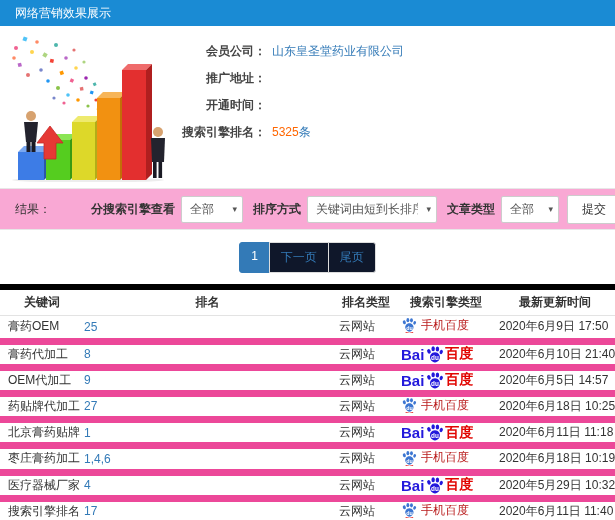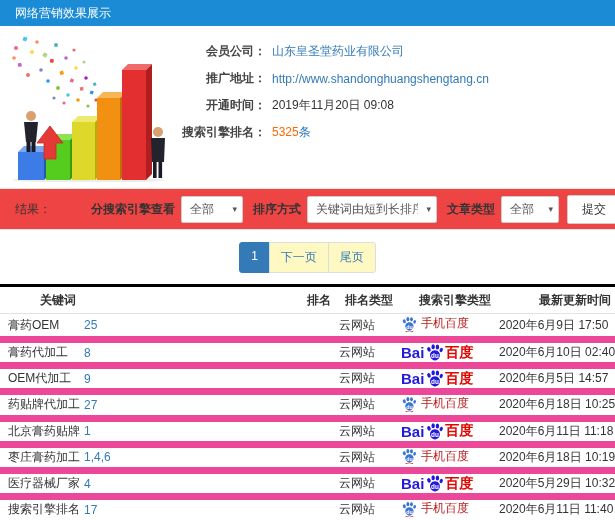--- a/index.html
+++ b/index.html
@@ -18,21 +18,21 @@
   .top-section { position:relative; height:162px; background:#fff; }
   .illustration { position:absolute; left:6px; top:4px; }
   .info-rows { position:absolute; left:16px; top:12px; width:100%; }
   .info-row { display:flex; align-items:center; height:27px; }
   .info-label { width:250px; text-align:right; font-weight:bold; color:#444; }
   .info-value { margin-left:6px; }
   .link { color:#337ab7; text-decoration:none; cursor:pointer; }
   .hl-num { color:#ff6600; }
   
   .filter-bar {
-    height:42px; background:#ef4444;
+    height:42px; background:#f9a8d4;
     border-top:1px solid #e7e7e7; border-bottom:1px solid #e7e7e7;
     display:flex; align-items:center; padding-left:15px;
     white-space:nowrap; overflow:hidden;
   }
   .filter-group { margin-left:auto; display:flex; align-items:center; }
   .f-label { font-weight:bold; color:#333; margin:0 6px 0 10px; }
   .select { position:relative; display:inline-block; }
   .select::after {
     content:"▾"; position:absolute; right:6px; top:50%;
     transform:translateY(-50%); font-size:9px; color:#555; pointer-events:none;
@@ -49,34 +49,34 @@
   .submit-btn {
     margin-left:8px; margin-right:-6px; height:29px; width:54px;
     background:#fff; border:1px solid #ccc; border-radius:2px;
     font-size:12px; color:#333; cursor:pointer; font-family:inherit;
   }
   
   .pagination-wrap { height:54px; display:flex; align-items:center; justify-content:center; }
   .pagination { display:flex; }
   .page-btn {
     min-width:27px; padding:6px 11px; text-align:center;
-    border:1px solid #ddd; background:#fef9c3; color:#337ab7;
+    border:1px solid #ddd; background:#0f172a; color:#337ab7;
     margin-left:-1px; cursor:pointer; font-size:12px;
   }
   .page-btn:first-child { border-radius:3px 0 0 3px; margin-left:0; }
   .page-btn:last-child { border-radius:0 3px 3px 0; }
   .page-btn.active { background:#337ab7; border-color:#337ab7; color:#fff; }
   
   .data-table { width:615px; border-collapse:collapse; table-layout:fixed; }
   .data-table col.c1{width:80px} .data-table col.c2{width:255px}
   .data-table col.c3{width:62px} .data-table col.c4{width:98px}
   .data-table col.c5{width:120px}
   .data-table th {
-    text-align:right; font-weight:bold; color:#333; font-size:12px;
-    height:28px; padding:0 4px; border-top:3px solid #000000;
+    text-align:center; font-weight:bold; color:#333; font-size:12px;
+    height:28px; padding:0 4px; border-top:6px solid #000000;
     border-bottom:1px solid #e3e3e3;
   }
   .data-table td {
     height:26px; padding:0 4px; border-bottom:7px solid #ec4899;
     font-size:12px; color:#333; overflow:hidden; white-space:nowrap;
   }
   .data-table th:first-child, .data-table td:first-child { padding-left:8px; }
   .rank-cell a { color:#337ab7; text-decoration:none; cursor:pointer; }
   
   .baidu-logo { display:inline-flex; align-items:center; font-weight:bold; }
@@ -169,25 +169,23 @@
     </g>
   </svg>
 
   <div class="info-rows">
     <div class="info-row">
       <span class="info-label">会员公司：</span>
       <a class="info-value link">山东皇圣堂药业有限公司</a>
     </div>
     <div class="info-row">
       <span class="info-label">推广地址：</span>
-      <a class="info-value link">http://www.shandonghuangshengtang.cn</a>
     </div>
     <div class="info-row">
       <span class="info-label">开通时间：</span>
-      <span class="info-value">2019年11月20日 09:08</span>
     </div>
     <div class="info-row">
       <span class="info-label">搜索引擎排名：</span>
       <span class="info-value">
         <span class="hl-num">5325</span><span class="link">条</span>
       </span>
     </div>
   </div>
 </div>
 
@@ -276,21 +274,21 @@
           <ellipse cx="10.3" cy="4.8" rx="2.2" ry="3.2" fill="#2319dc"></ellipse>
           <ellipse cx="15.7" cy="5" rx="2.2" ry="3.2" fill="#2319dc"></ellipse>
           <ellipse cx="20.5" cy="8.8" rx="2" ry="2.8" fill="#2319dc" transform="rotate(22 20.5 8.8)"></ellipse>
           <path d="M12.6 9.2 C8 9.2 5.6 13.2 6.6 17 C7.6 20.8 11 22 12.6 22 C14.2 22 17.6 20.8 18.6 17 C19.6 13.2 17.2 9.2 12.6 9.2 Z" fill="#2319dc"></path>
           <text class="du-text" x="12.6" y="19" font-size="8" fill="#ffffff" text-anchor="middle" font-weight="bold" font-family="Liberation Sans, sans-serif">du</text>
         </svg>
         <span class="bd">百度</span>
       </span>
       
     </td>
-    <td>2020年6月10日 02:40</td>
+    <td>2020年6月10日 21:40</td>
   </tr>
 
   <tr>
     <td>OEM代加工</td>
     <td class="rank-cell"><a>9</a></td>
     <td>云网站</td>
     <td>
       <span class="baidu-logo">
         <span class="bai">Bai</span>
         <svg width="19" height="19" viewBox="0 0 24 24">

